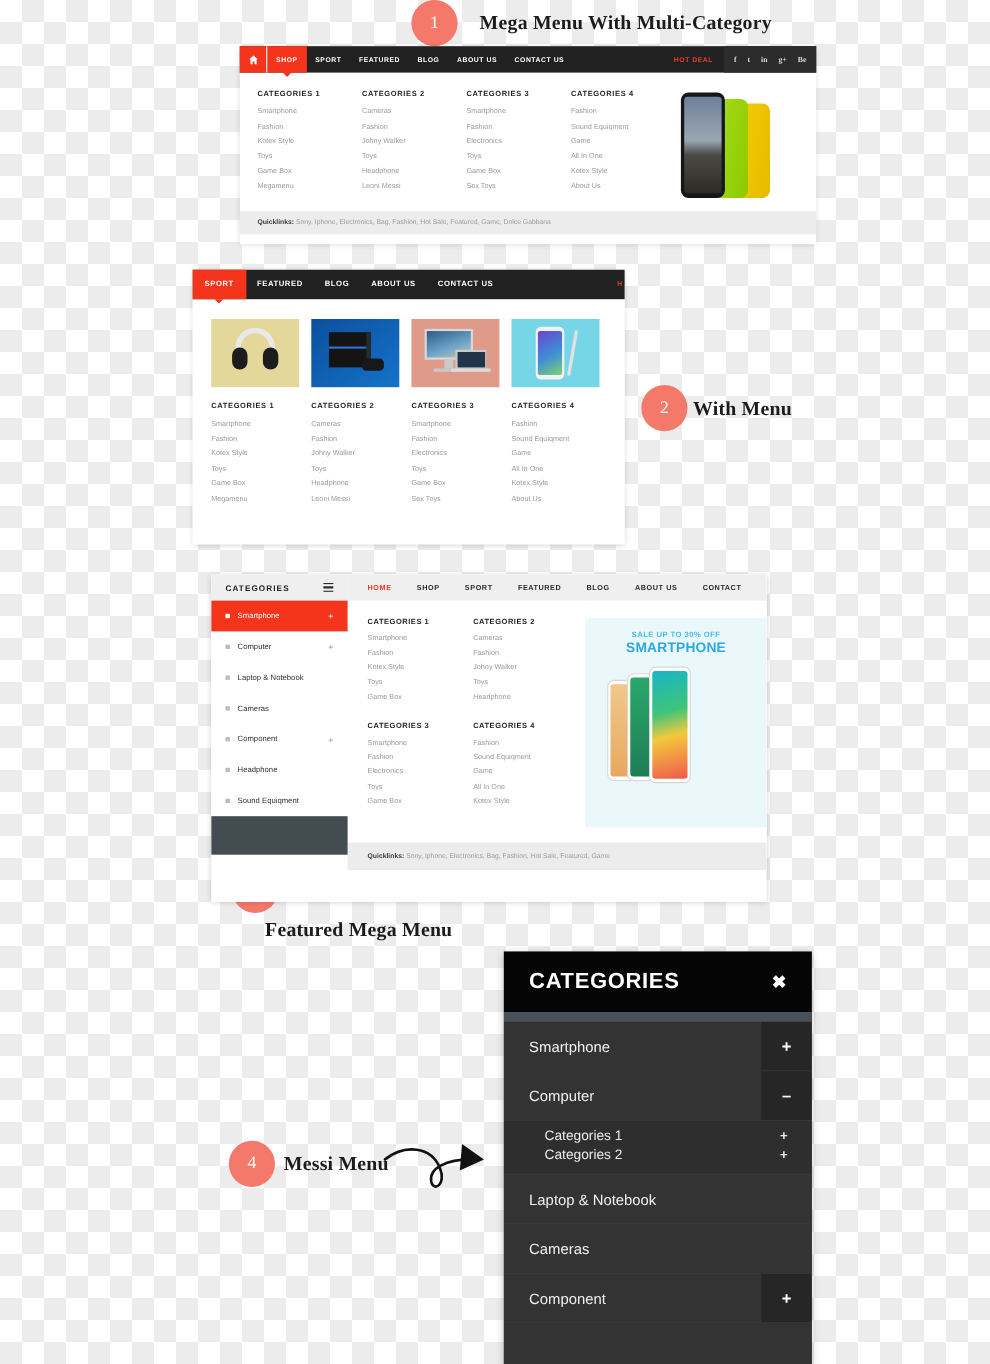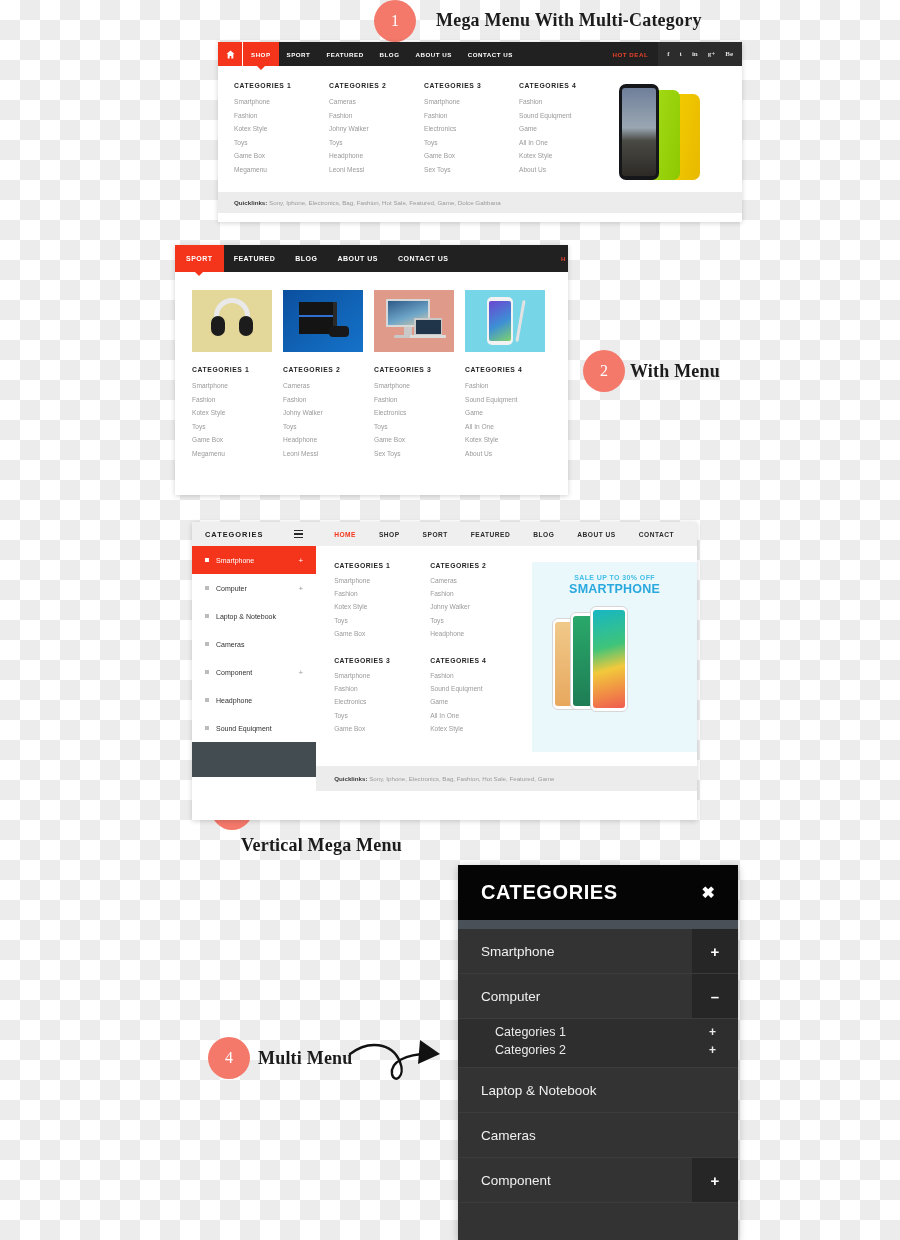--- a/index.html
+++ b/index.html
@@ -309,21 +309,21 @@
       <a>All In One</a>
       <a>Kotex Style</a>
       <a>About Us</a>
     </div>
   </div>
 </div>
 
 <div class="abs" style="left:211px;top:788px;">
   <div class="badge">3</div>
 </div>
-<div class="abs sec-title" style="left:241px;top:835px;">Vertical Mega Menu</div>
+<div class="abs sec-title" style="left:241px;top:835px;">Featured Mega Menu</div>
 
 <div class="abs panel" style="left:192px;top:522px;width:505px;height:298px;overflow:hidden;">
   <div class="p3">
     <div class="p3-side">
       <div class="p3-side-head">
         <span>CATEGORIES</span>
         <span class="burger">
             <i></i>
             <i></i>
             <i></i>
@@ -432,21 +432,21 @@
       <div class="quicklinks" style="padding:9px 18px;">
         <b>Quicklinks:</b><span> Sony, Iphone, Electronics, Bag, Fashion, Hot Sale, Featured, Game</span>
       </div>
     </div>
   </div>
 </div>
 
 <div class="abs" style="left:208px;top:1037px;">
   <div class="badge">4</div>
 </div>
-<div class="abs sec-title" style="left:258px;top:1048px;">Multi Menu</div>
+<div class="abs sec-title" style="left:258px;top:1048px;">Messi Menu</div>
 
 <div class="abs arrow" style="left:348px;top:1032px;">
   <svg width="100" height="58" viewBox="0 0 100 58">
     <path d="M2 22 C20 8, 44 10, 52 30 C58 45, 46 52, 44 42 C42 30, 58 22, 80 22" fill="none" stroke="#111" stroke-width="2.4" stroke-linecap="round"></path>
     <path d="M72 8 L92 22 L70 32 Z" fill="#111"></path>
   </svg>
 </div>
 
 <div class="abs mm" style="left:458px;top:865px;height:375px;overflow:hidden;">
   <div class="mm-head">

